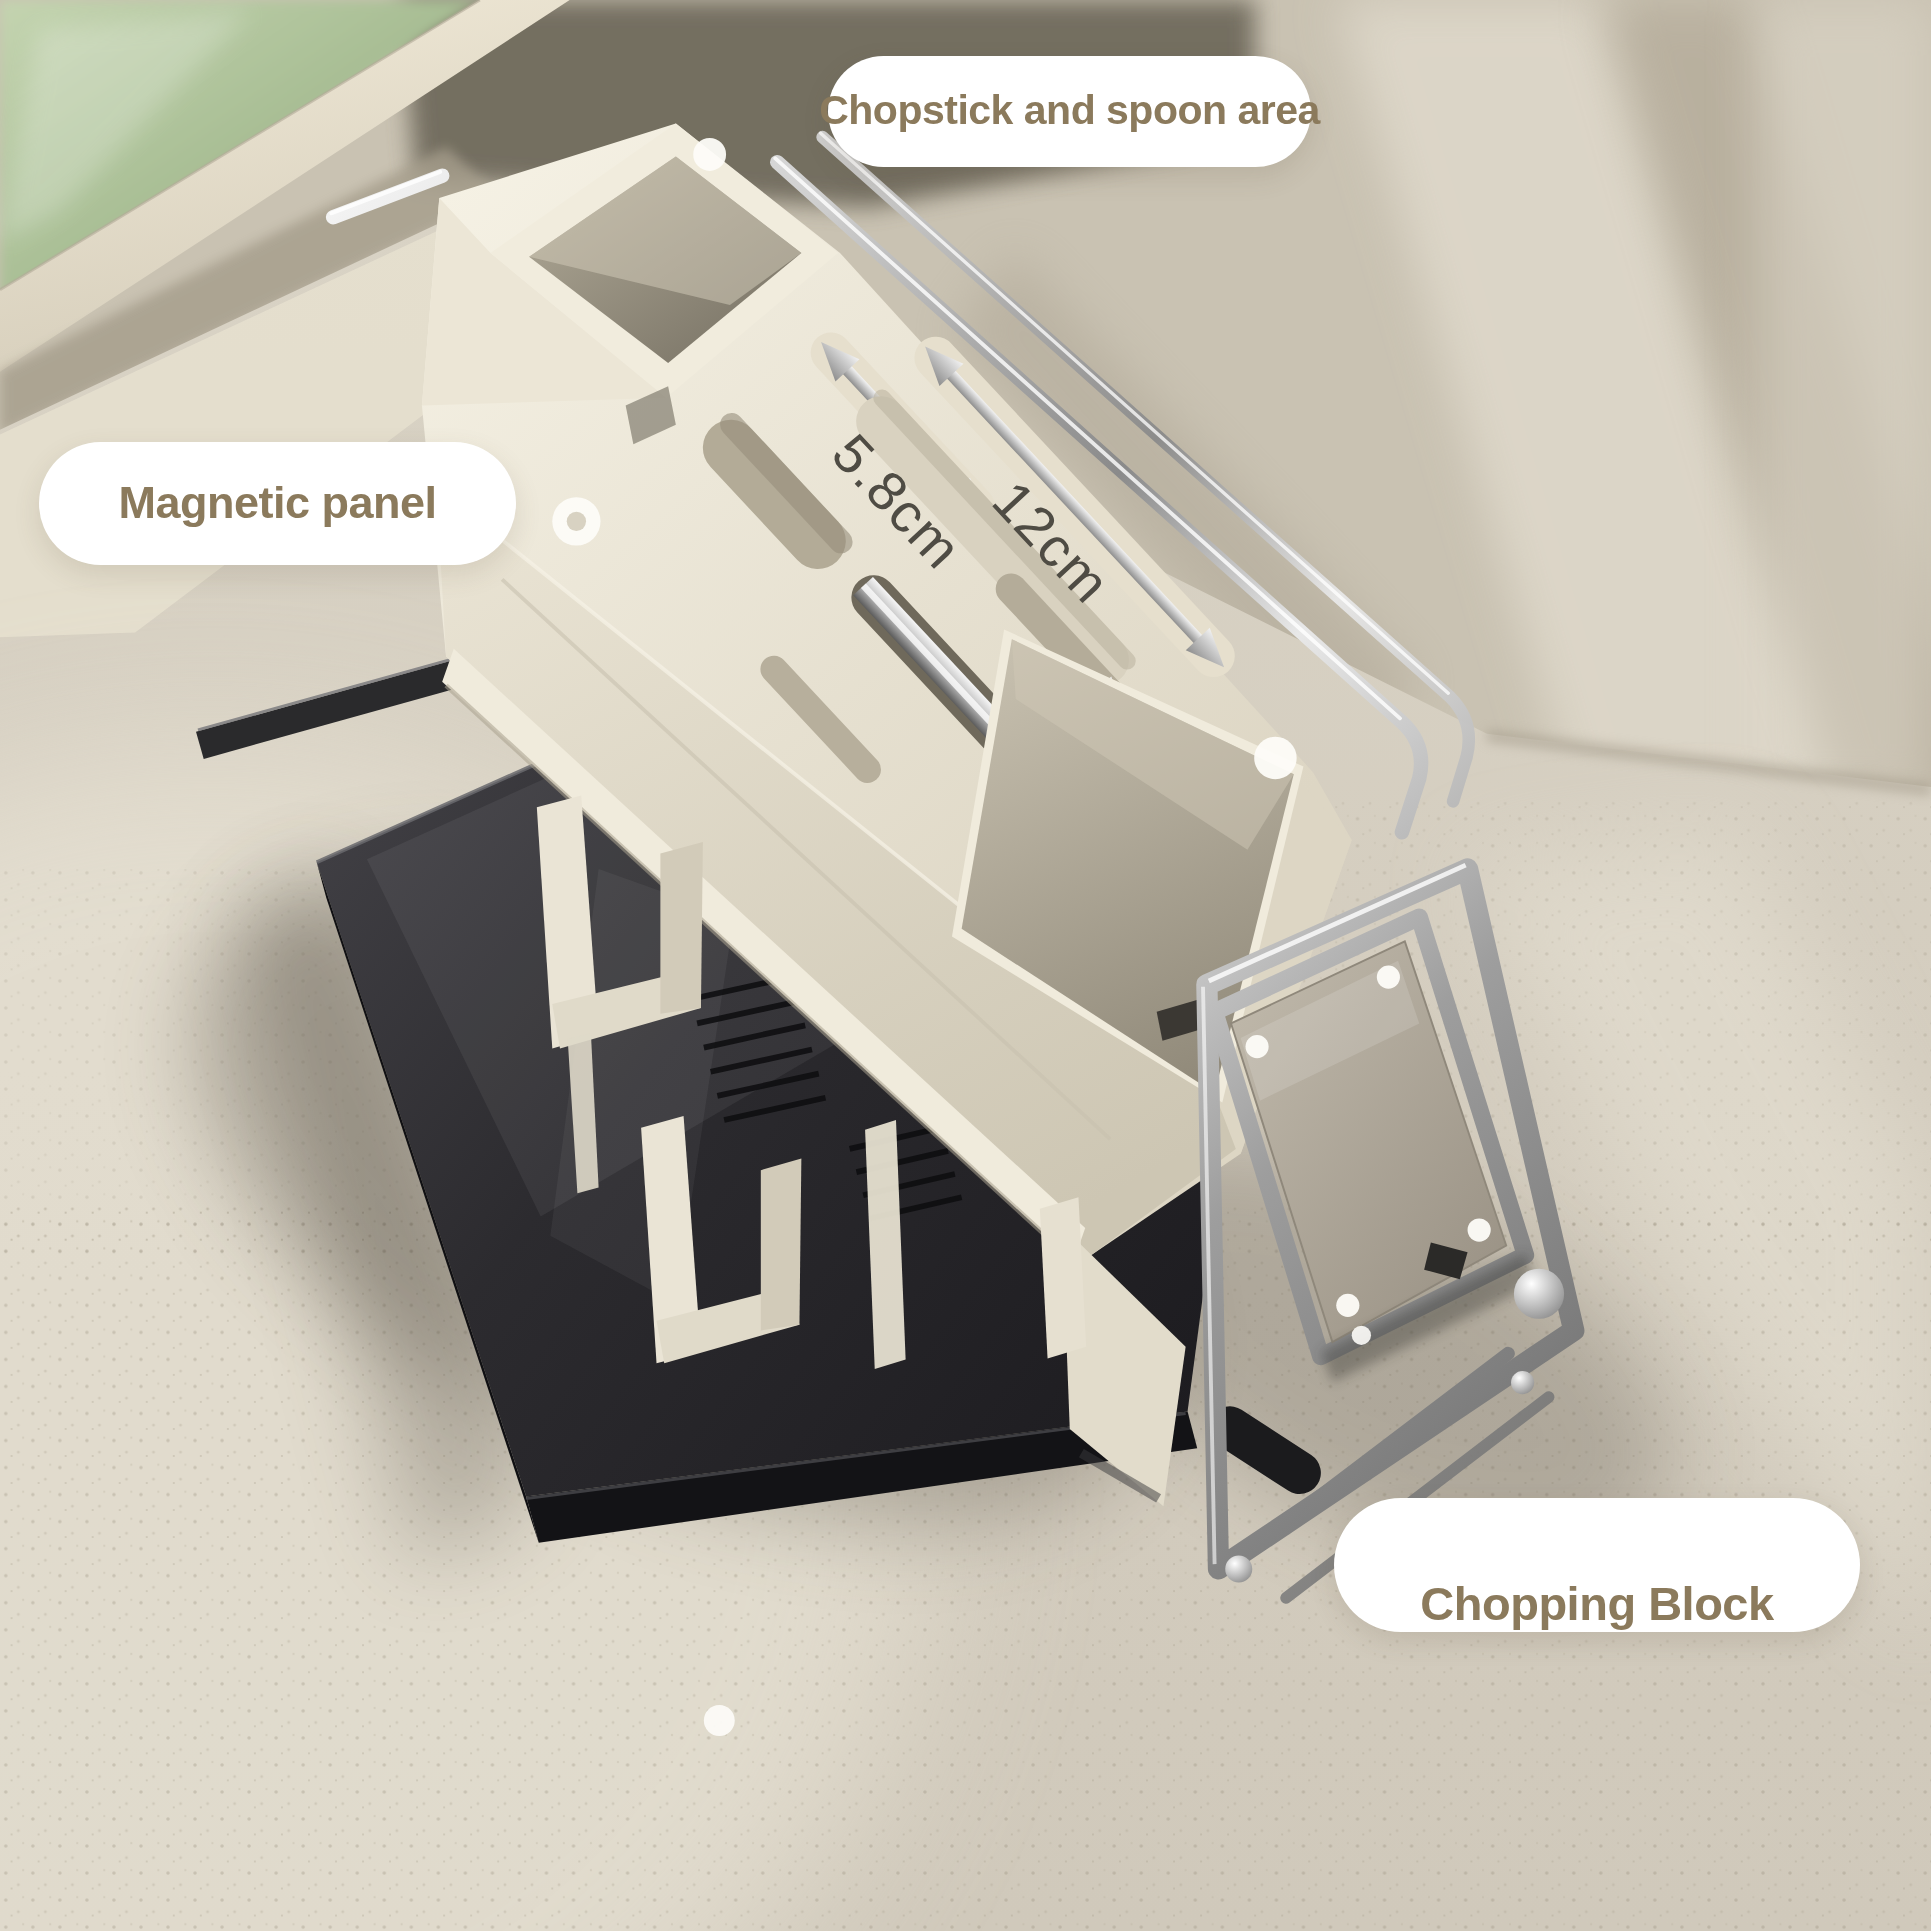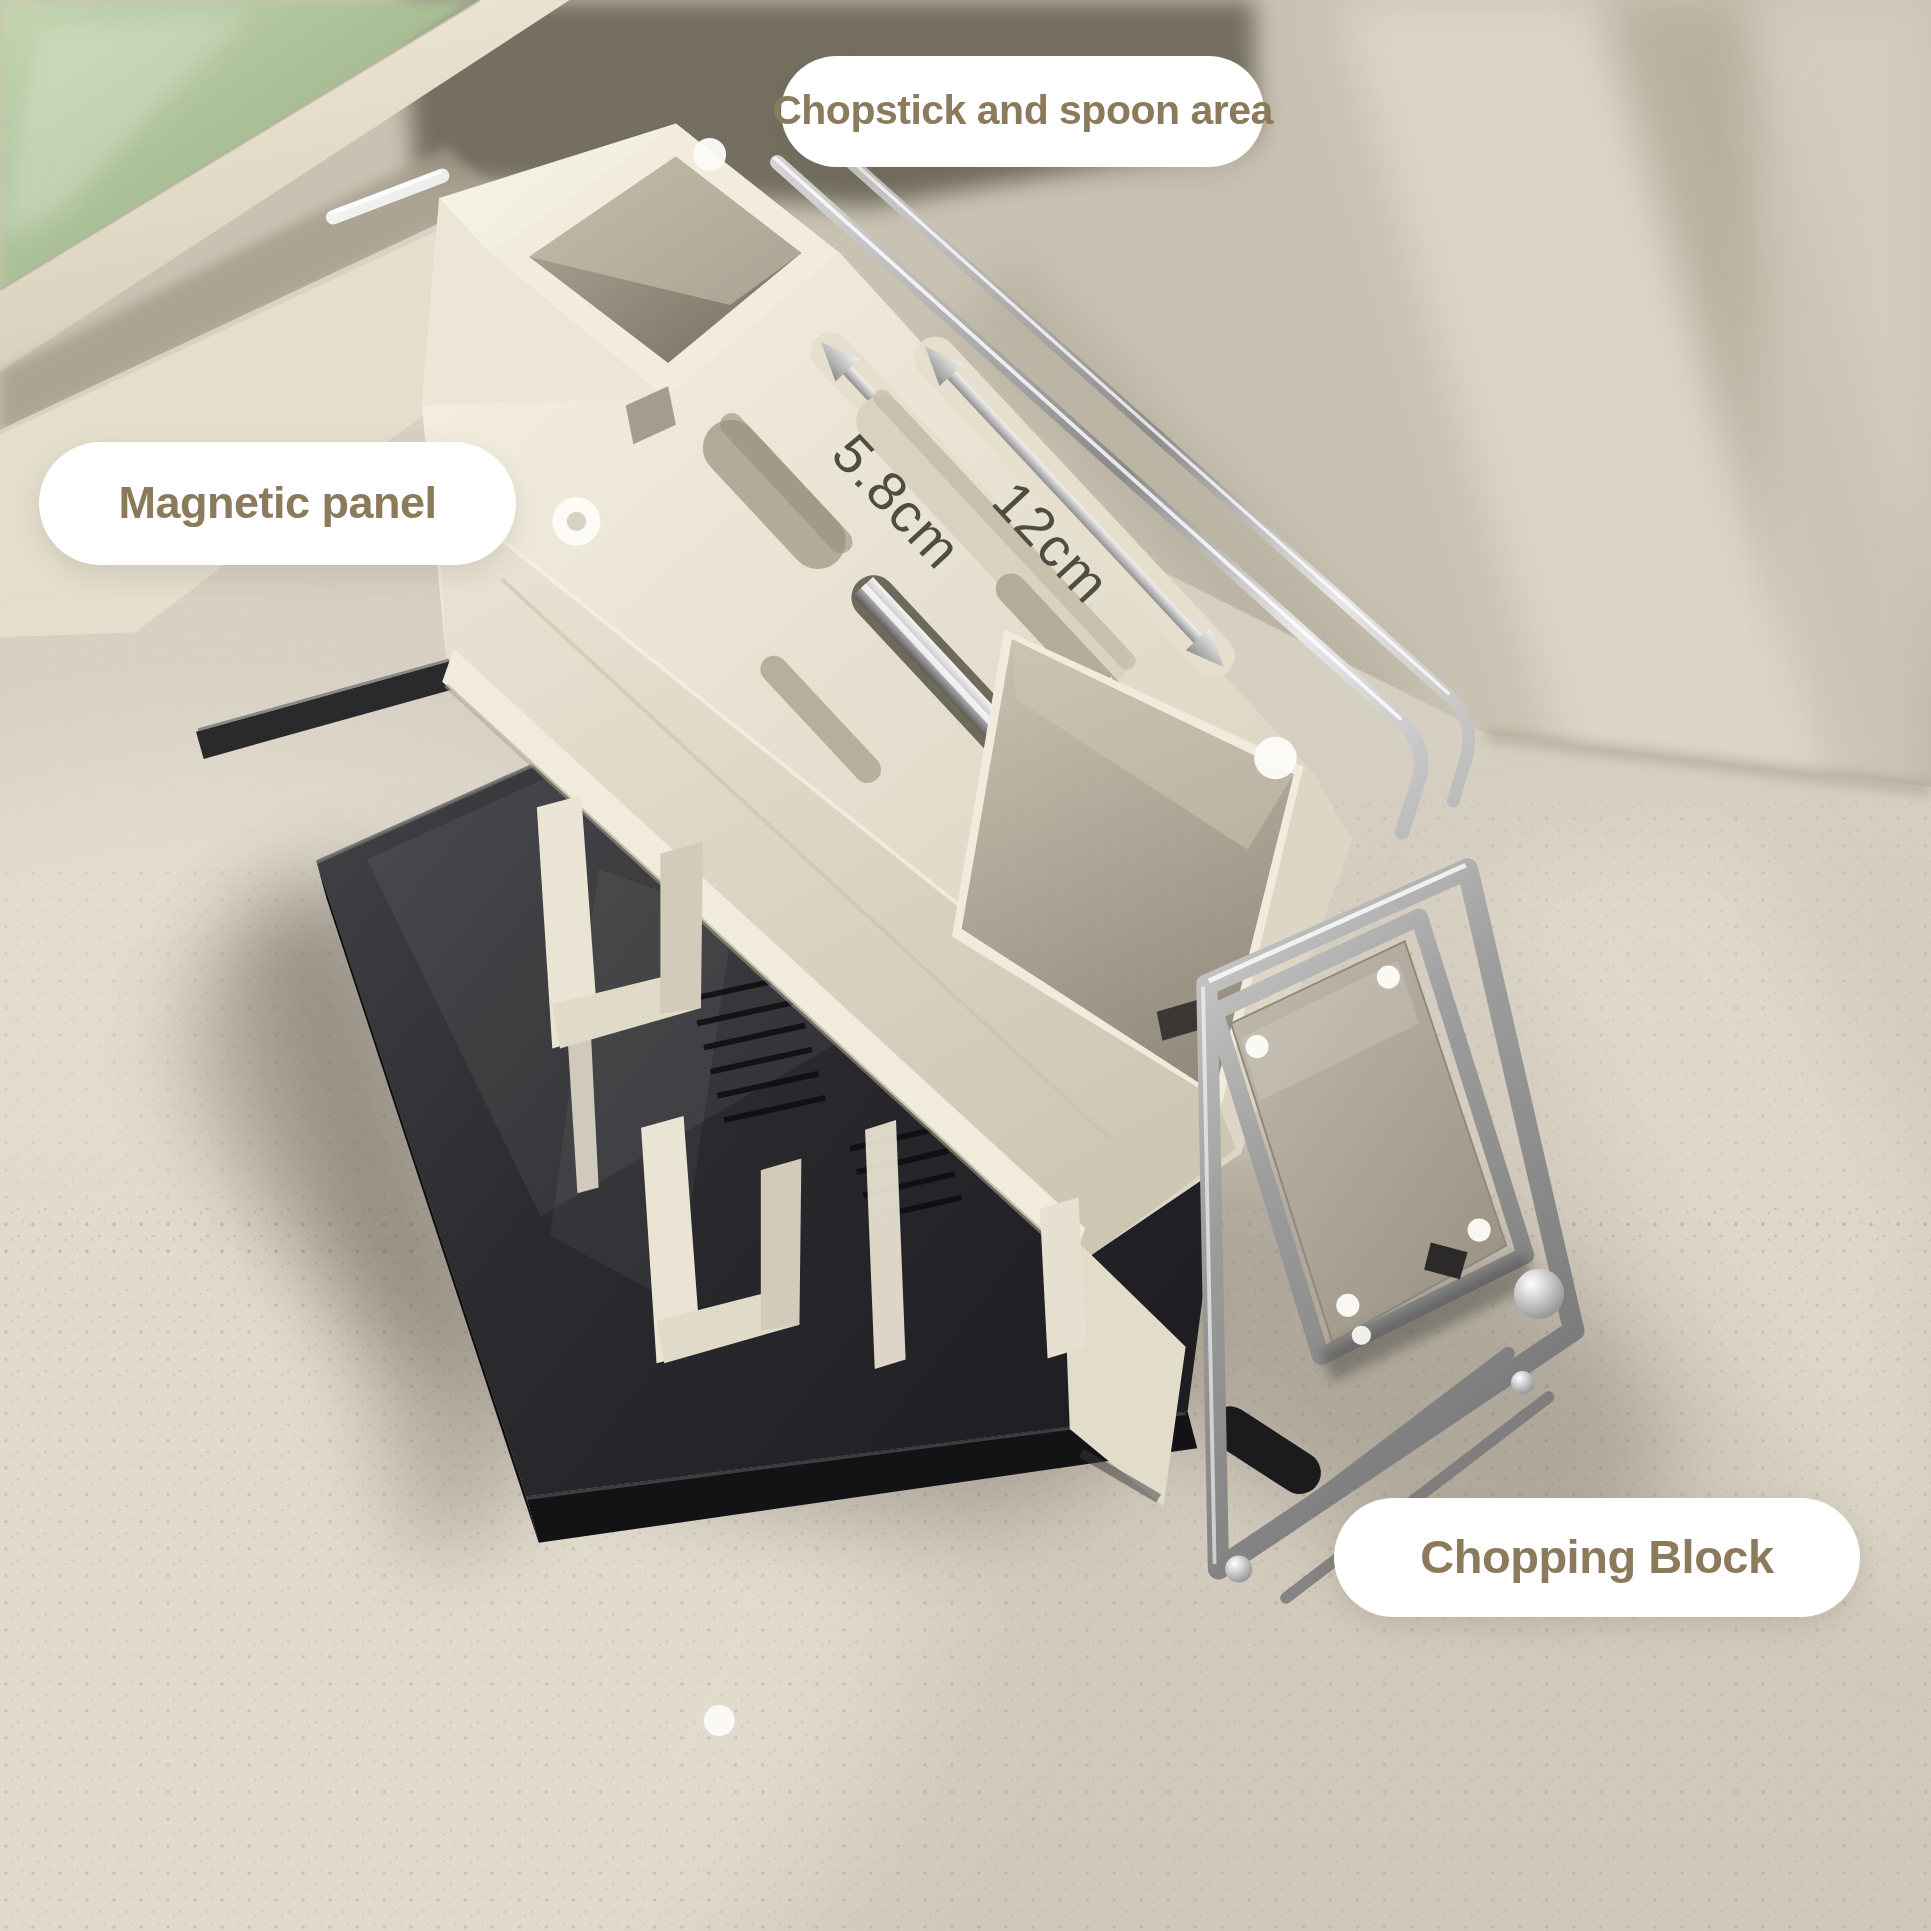--- a/index.html
+++ b/index.html
@@ -9,24 +9,24 @@
   }
   .scene{position:absolute;left:0;top:0;width:1931px;height:1931px;}
   .callout{
     position:absolute;background:#ffffff;border-radius:965px;
     display:flex;align-items:center;justify-content:center;
     color:#8b7a5c;font-weight:bold;white-space:nowrap;
     box-shadow:0 9.7px 27px rgba(90,80,60,0.14);
     letter-spacing:-0.5px;
   }
   .callout span{transform:translateY(-1px);}
-  #co-chopstick{left:781px;top:56px;width:483px;height:111px;font-size:41px;}
+  #co-chopstick{left:828px;top:56px;width:483px;height:111px;font-size:41px;}
   #co-magnetic{left:39px;top:442px;width:477px;height:123px;font-size:45px;}
   #co-gadget{left:1366px;top:529px;width:450px;height:104px;font-size:45px;}
-  #co-chopping{left:1334px;top:1498px;width:526px;height:119px;font-size:47px;}
+  #co-chopping{left:1334px;top:1498px;width:526px;height:134px;font-size:47px;align-items:flex-end;}
   #co-water{left:436px;top:1740px;width:432px;height:113px;font-size:44px;}
   .meas{
     fill:#4f4c44;font-family:"Liberation Sans",sans-serif;
     text-anchor:middle;letter-spacing:2px;
   }
   .meas-big{font-size:57px;}
   .meas-small{font-size:48px;fill:#55524a;}
 </style>
 </head>
 <body>

